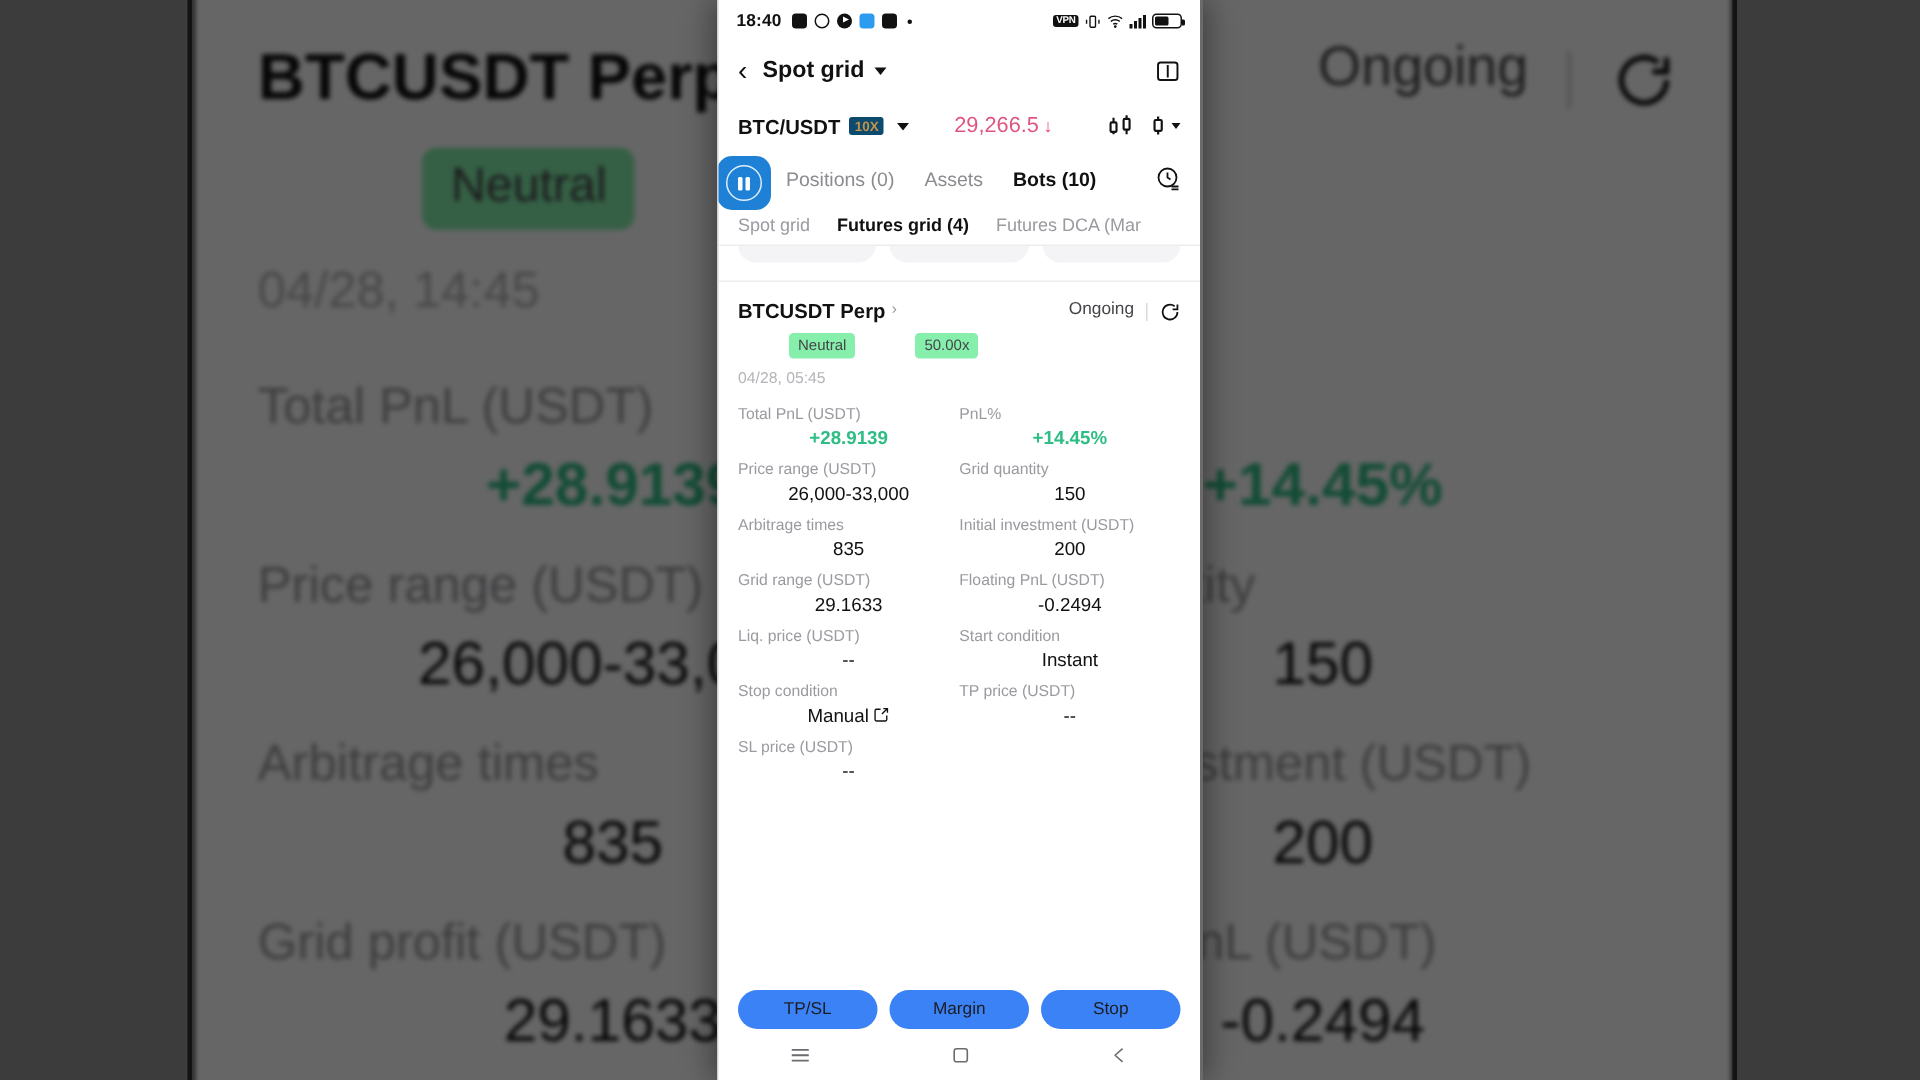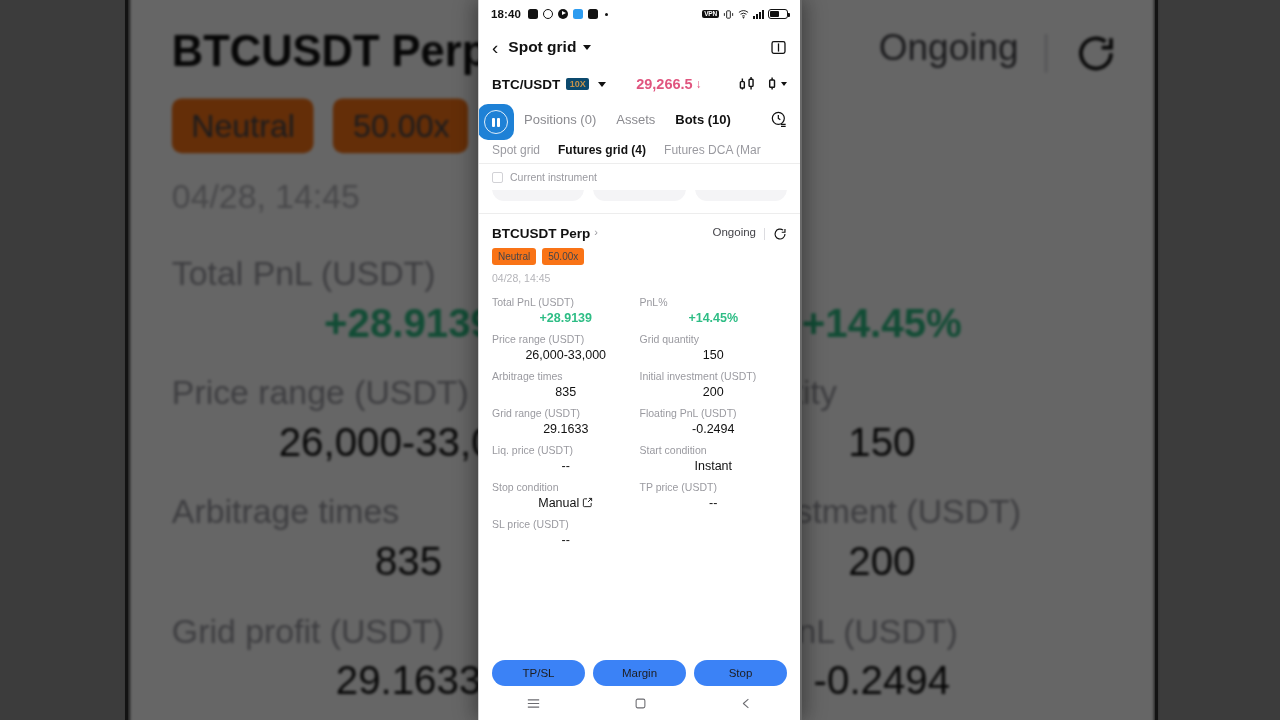--- a/index.html
+++ b/index.html
@@ -132,21 +132,21 @@
   .lev {
     margin-left: 6px; font-size: 9px; color: #c5924a; background: #0c4a6e;
     border-radius: 2px; padding: 1.5px 3.5px; font-weight: 600; line-height: 1;
   }
   .sym-caret {
     width: 0; height: 0; margin-left: 9px;
     border-left: 4px solid transparent; border-right: 4px solid transparent;
     border-top: 5px solid #111;
   }
   .price-wrap { flex: 1; display: flex; align-items: center; justify-content: center; }
-  .price { font-size: 14.5px; font-weight: 700; color: #e0557f; }
+  .price { font-size: 14.5px; font-weight: 400; color: #e0557f; }
   .price-arrow { font-size: 12px; color: #e0557f; margin-left: 3px; }
   .candle-ico { width: 19px; height: 16px; margin-left: 6px; }
   .candle-ico2 { width: 15px; height: 16px; margin-left: 8px; }
   .mini-caret {
     width: 0; height: 0; margin-left: 1.5px;
     border-left: 3.5px solid transparent; border-right: 3.5px solid transparent;
     border-top: 4.5px solid #111;
   }
 
   
@@ -206,22 +206,22 @@
   .card-head { display: flex; align-items: flex-start; }
   .card-title { font-size: 13.5px; font-weight: 600; color: #111; }
   .chev { font-size: 11px; color: #9a9aa0; margin-left: 4px; }
   .card-head-spacer { flex: 1; }
   .status-txt { font-size: 11.5px; color: #45454a; }
   .vdiv { width: 1px; height: 12px; background: #dcdce0; margin: 2px 8px 0; }
   .refresh-ico { width: 14px; height: 14px; margin-top: 1px; }
 
   .badges { display: flex; gap: 6px; margin-top: 7px; }
   .badge {
-    font-size: 10px; color: #45454a; background: #f97316;
-    padding: 2px 6px; border-radius: 3px; line-height: 1.3;
+    font-size: 10px; color: #45454a; background: #86efac;
+    padding: 2px 6px; border-radius: 3px; line-height: 1.3; margin-left: 34px;
   }
   .card-date { font-size: 10.5px; color: #b4b4b9; margin-top: 7px; }
 
   .grid2 { display: grid; grid-template-columns: 1fr 1fr; row-gap: 8px; margin-top: 12px; }
   .cell-label { font-size: 10.5px; color: #9a9aa0; }
   .cell-value { font-size: 12.5px; color: #111; margin-top: 3px; text-align: center; }
   .cell-value.pos { color: #2ebd85; font-weight: 700; }
   .edit-ico { width: 11px; height: 11px; margin-left: 3px; vertical-align: -1px; }
 
   
@@ -418,24 +418,20 @@
             <path d="M15 20h7M15 23h7"></path>
       </svg>
     </div>
 
     <div class="tabs2">
       <div class="tab2">Spot grid</div>
       <div class="tab2 active">Futures grid (4)</div>
       <div class="tab2">Futures DCA (Mar</div>
     </div>
 
-    <div class="filterrow">
-      <div class="cbox"></div>
-      <div class="filter-label">Current instrument</div>
-    </div>
 
     <div class="pillrow-clip">
       <div class="pill-clip"></div>
       <div class="pill-clip"></div>
       <div class="pill-clip"></div>
     </div>
     <div class="row-sep"></div>
 
     <div class="card">
       <div class="card-head">
@@ -446,21 +442,21 @@
         <div class="vdiv"></div>
         <svg class="refresh-ico" viewBox="0 0 24 24" fill="none" stroke="#111" stroke-width="2">
           <path d="M20.5 12a8.5 8.5 0 1 1-3.2-6.6"></path>
               <path d="M20.5 3.5V9h-5.5"></path>
         </svg>
       </div>
       <div class="badges">
         <span class="badge">Neutral</span>
         <span class="badge">50.00x</span>
       </div>
-      <div class="card-date">04/28, 14:45</div>
+      <div class="card-date">04/28, 05:45</div>
 
       <div class="grid2" id="fg-grid">
             <div>
               <div class="cell-label">Total PnL (USDT)</div>
               <div class="cell-value pos">+28.9139</div>
             </div>
             <div>
               <div class="cell-label">PnL%</div>
               <div class="cell-value pos">+14.45%</div>
             </div>

